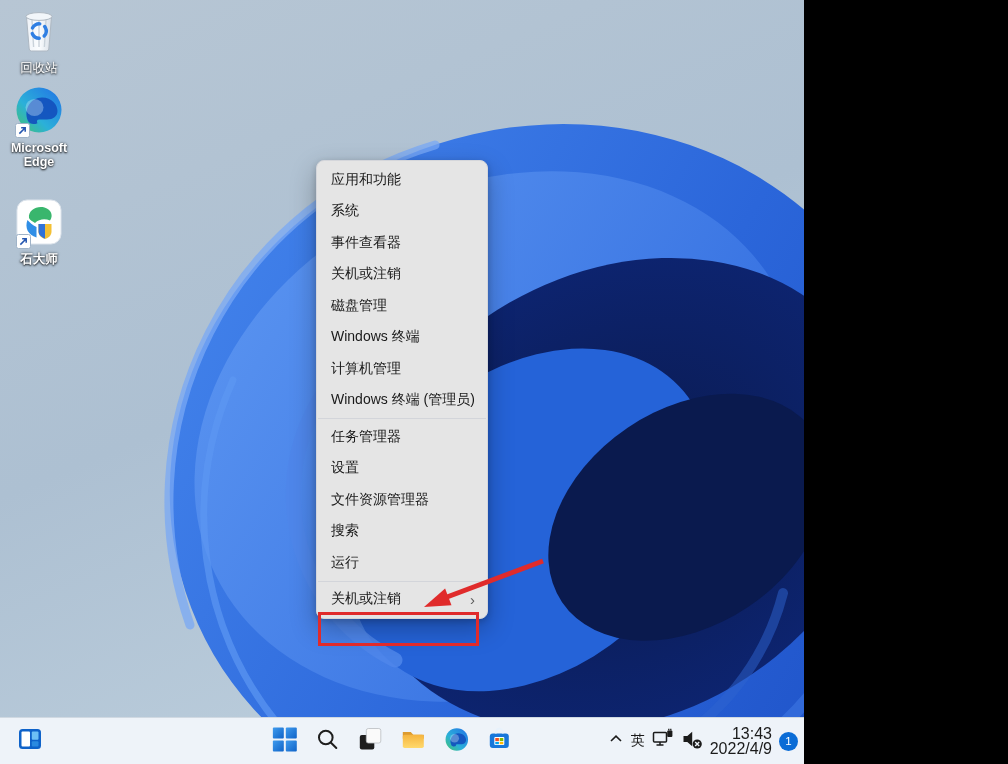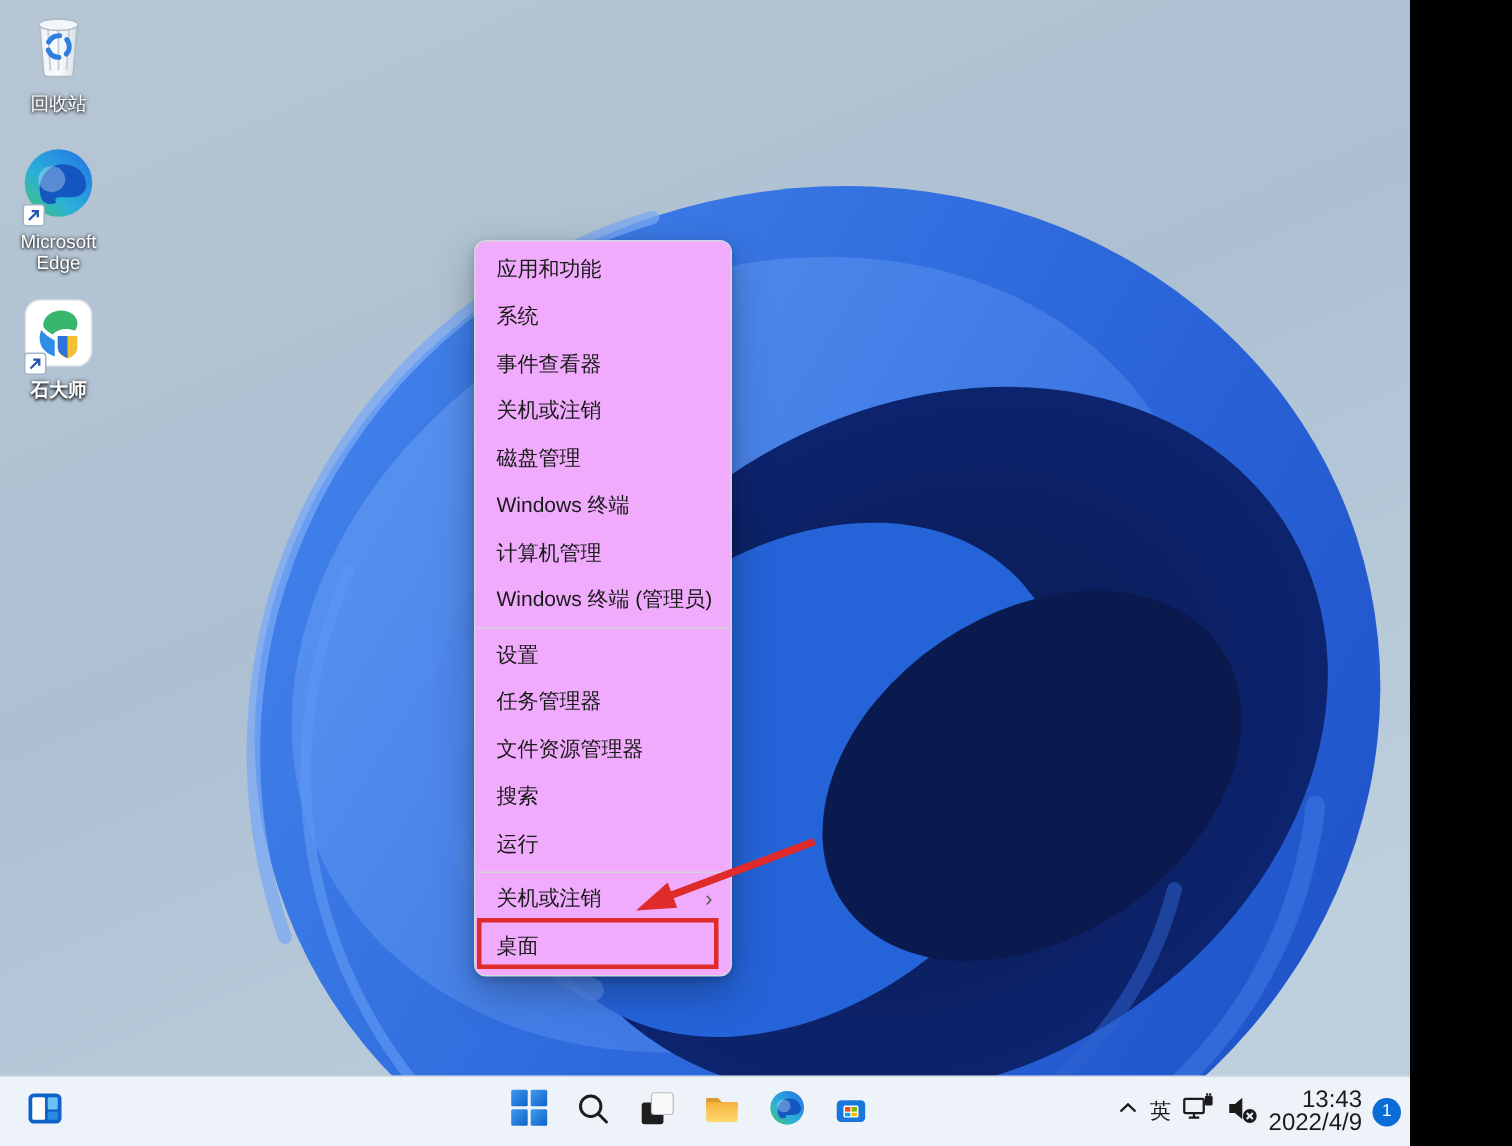--- a/index.html
+++ b/index.html
@@ -1,32 +1,32 @@
 <!DOCTYPE html>
 <html><head>
 <meta charset="utf-8">
 <style>
   html,body{margin:0;padding:0;background:#000;}
   body{font-family:"Liberation Sans","DejaVu Sans",sans-serif;}
-  #screen{position:relative;width:940px;height:764px;overflow:hidden;}
+  #screen{position:relative;width:804px;height:764px;overflow:hidden;}
 
   
   #wallpaper{position:absolute;inset:0;z-index:0;}
 
   
   .desk-icon{position:absolute;left:2px;width:74px;display:flex;flex-direction:column;align-items:center;z-index:3;cursor:default;}
   .desk-icon .ic{display:block;}
   .desk-icon .lbl{margin-top:2px;font-size:12.5px;line-height:14px;color:#fff;text-align:center;
     text-shadow:0 1px 2px rgba(0,0,0,.85),0 0 3px rgba(0,0,0,.6);}
   .shortcut-badge{position:absolute;left:1px;bottom:1px;width:13px;height:13px;background:#fff;
     border:1px solid #9fb3c8;border-radius:2.5px;display:flex;align-items:center;justify-content:center;}
 
   
   #context-menu{position:absolute;left:316px;top:160px;width:172px;box-sizing:border-box;z-index:5;
-    background:#f0abfc;border:1px solid #d4d6db;border-radius:8px;padding:3px 0;
+    background:#e5e5e5;border:1px solid #d4d6db;border-radius:8px;padding:3px 0;
     box-shadow:0 10px 26px rgba(0,0,0,.28),0 2px 6px rgba(0,0,0,.18);}
   .menu-item{height:31.5px;display:flex;align-items:center;justify-content:space-between;
     padding:0 12px 0 14px;font-size:14px;color:#191919;cursor:default;}
   .menu-item .mi-chevron{color:#5c5c5c;font-size:15px;line-height:1;}
   .menu-sep{height:1px;background:#d3d5da;margin:2px 1px;}
 
   
   #annotation-box{position:absolute;left:318px;top:612px;width:161px;height:34px;box-sizing:border-box;
     border:3px solid #e02b2b;z-index:9;}
   #annotation-arrow{position:absolute;inset:0;z-index:9;pointer-events:none;}
@@ -97,21 +97,21 @@
           </defs>
         <path d="M11.5 12 L14.2 44 a2.2 2.2 0 0 0 2.2 2 h15.2 a2.2 2.2 0 0 0 2.2-2 L36.5 12 Z" fill="url(#bing)" stroke="#aeb8c2" stroke-width="1"></path>
         <path d="M17 15 l1.6 27 M24 15 l0 27 M31 15 l-1.6 27" stroke="#c9d2da" stroke-width="1.4" fill="none"></path>
         <ellipse cx="24" cy="11.5" rx="13" ry="3.9" fill="#f2f6fa" stroke="#aeb8c2" stroke-width="1"></ellipse>
         <circle cx="24" cy="26" r="7.2" fill="none" stroke="#2f7fe3" stroke-width="3.4" stroke-dasharray="9 5.5" stroke-linecap="round" transform="rotate(-28 24 26)"></circle>
       </svg>
     </span>
     <span class="lbl">回收站</span>
   </div>
 
-  <div class="desk-icon" style="top:97px;">
+  <div class="desk-icon" style="top:85px;font-weight:bold;">
     <span class="ic" style="position:relative;">
       <svg width="50" height="50" viewBox="0 0 50 50">
         <defs>
           <linearGradient id="eg1" x1="0" y1="1" x2="1" y2="0">
             <stop offset="0" stop-color="#43c46c"></stop>
               <stop offset="0.4" stop-color="#2bb0d9"></stop>
               <stop offset="1" stop-color="#2271e6"></stop>
           </linearGradient>
         </defs>
         <circle cx="25" cy="25" r="22.5" fill="url(#eg1)"></circle>
@@ -165,42 +165,39 @@
         <span>Windows 终端</span>
       </div>
     <div class="menu-item">
         <span>计算机管理</span>
       </div>
     <div class="menu-item">
         <span>Windows 终端 (管理员)</span>
       </div>
     <div class="menu-sep"></div>
     <div class="menu-item">
+        <span>任务管理器</span>
+      </div>
+    <div class="menu-item">
         <span>设置</span>
-      </div>
-    <div class="menu-item">
-        <span>任务管理器</span>
       </div>
     <div class="menu-item">
         <span>文件资源管理器</span>
       </div>
     <div class="menu-item">
         <span>搜索</span>
       </div>
     <div class="menu-item">
         <span>运行</span>
       </div>
     <div class="menu-sep"></div>
     <div class="menu-item">
       <span>关机或注销</span>
       <span class="mi-chevron">›</span>
     </div>
-    <div class="menu-item">
-        <span>桌面</span>
-      </div>
   </div>
 
   <div id="annotation-box"></div>
   <svg id="annotation-arrow" width="1008" height="764" viewBox="0 0 1008 764">
     <line x1="543" y1="561" x2="447" y2="597" stroke="#e02b2b" stroke-width="5"></line>
     <polygon points="424,607 445.1,588.4 451.5,605.2" fill="#e02b2b"></polygon>
   </svg>
 
   <div id="taskbar">
 

